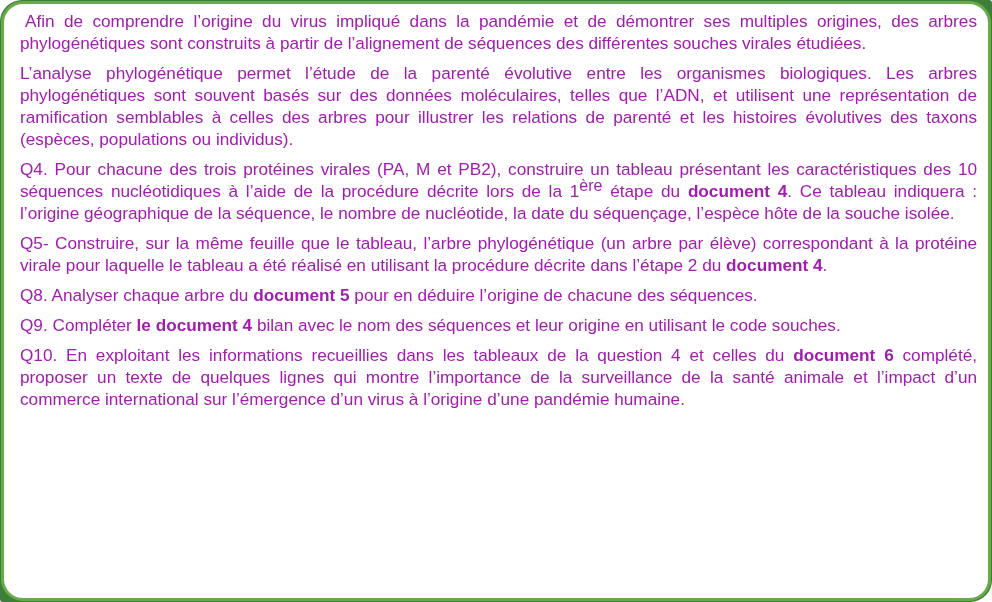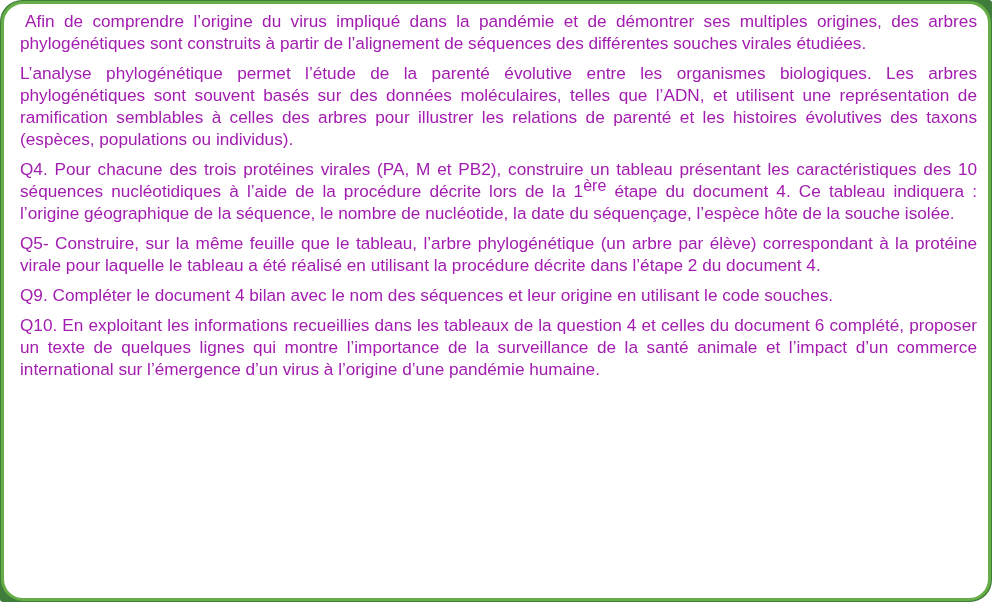--- a/index.html
+++ b/index.html
@@ -47,21 +47,21 @@
       text-align: justify;
       text-align-last: left;
     }
     .para.first {
       text-indent: 5px;
     }
     .q-label {
       font-weight: normal;
     }
     .b {
-      font-weight: normal;
+      font-weight: bold;
     }
     sup {
       font-size: 16px;
       line-height: 0;
       vertical-align: 6px;
     }
   </style>
 </head>
 <body>
 
@@ -73,18 +73,19 @@
   <p class="para first">Afin de comprendre l’origine du virus impliqué dans la pandémie et de démontrer ses multiples origines, des arbres phylogénétiques sont construits à partir de l’alignement de séquences des différentes souches virales étudiées.</p>
 
   <p class="para">L’analyse phylogénétique permet l’étude de la parenté évolutive entre les organismes biologiques. Les arbres phylogénétiques sont souvent basés sur des données moléculaires, telles que l’ADN, et utilisent une représentation de ramification semblables à celles des arbres pour illustrer les relations de parenté et les histoires évolutives des taxons (espèces, populations ou individus).</p>
 
   <p class="para"><span class="q-label">Q4.</span><span> Pour chacune des trois protéines virales (PA, M et PB2), construire un tableau présentant les caractéristiques des 10 séquences nucléotidiques à l’aide de la procédure décrite lors de la 1</span><sup>ère</sup><span> étape du </span><span class="b">document 4</span><span>. Ce tableau indiquera : l’origine géographique de la séquence, le nombre de nucléotide, la date du séquençage, l’espèce hôte de la souche isolée.</span></p>
 
   <p class="para"><span class="q-label">Q5-</span><span> Construire, sur la même feuille que le tableau, l’arbre phylogénétique (un arbre par élève) correspondant à la protéine virale pour laquelle le tableau a été réalisé en utilisant la procédure décrite dans l’étape 2 du </span><span class="b">document 4</span><span>.</span></p>
 
 
 
+  <p class="para"><span class="q-label">Q8.</span><span> Analyser chaque arbre du </span><span class="b">document 5</span><span> pour en déduire l’origine de chacune des séquences.</span></p>
 
   <p class="para"><span class="q-label">Q9.</span><span> Compléter </span><span class="b">le document 4</span><span> bilan avec le nom des séquences et leur origine en utilisant le code souches.</span></p>
 
   <p class="para"><span class="q-label">Q10.</span><span> En exploitant les informations recueillies dans les tableaux de la question 4 et celles du </span><span class="b">document 6</span><span> complété, proposer un texte de quelques lignes qui montre l’importance de la surveillance de la santé animale et l’impact d’un commerce international sur l’émergence d’un virus à l’origine d’une pandémie humaine.</span></p>
 
 </div>
 
 </body></html>

